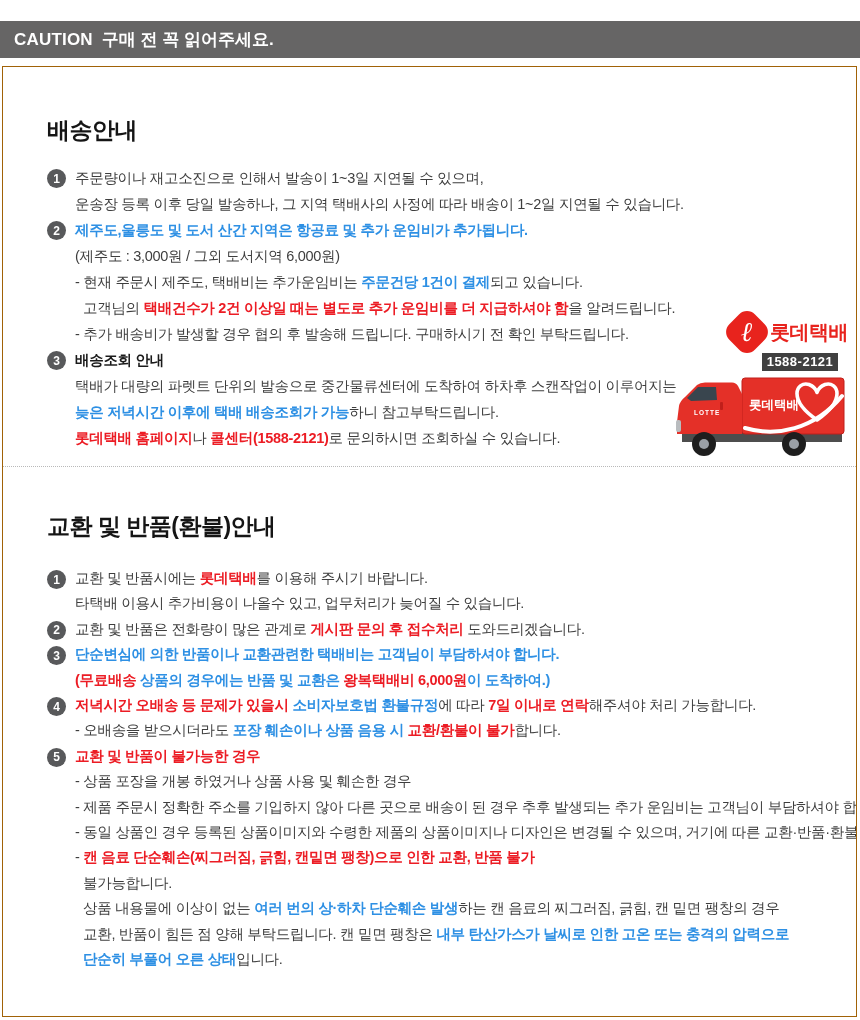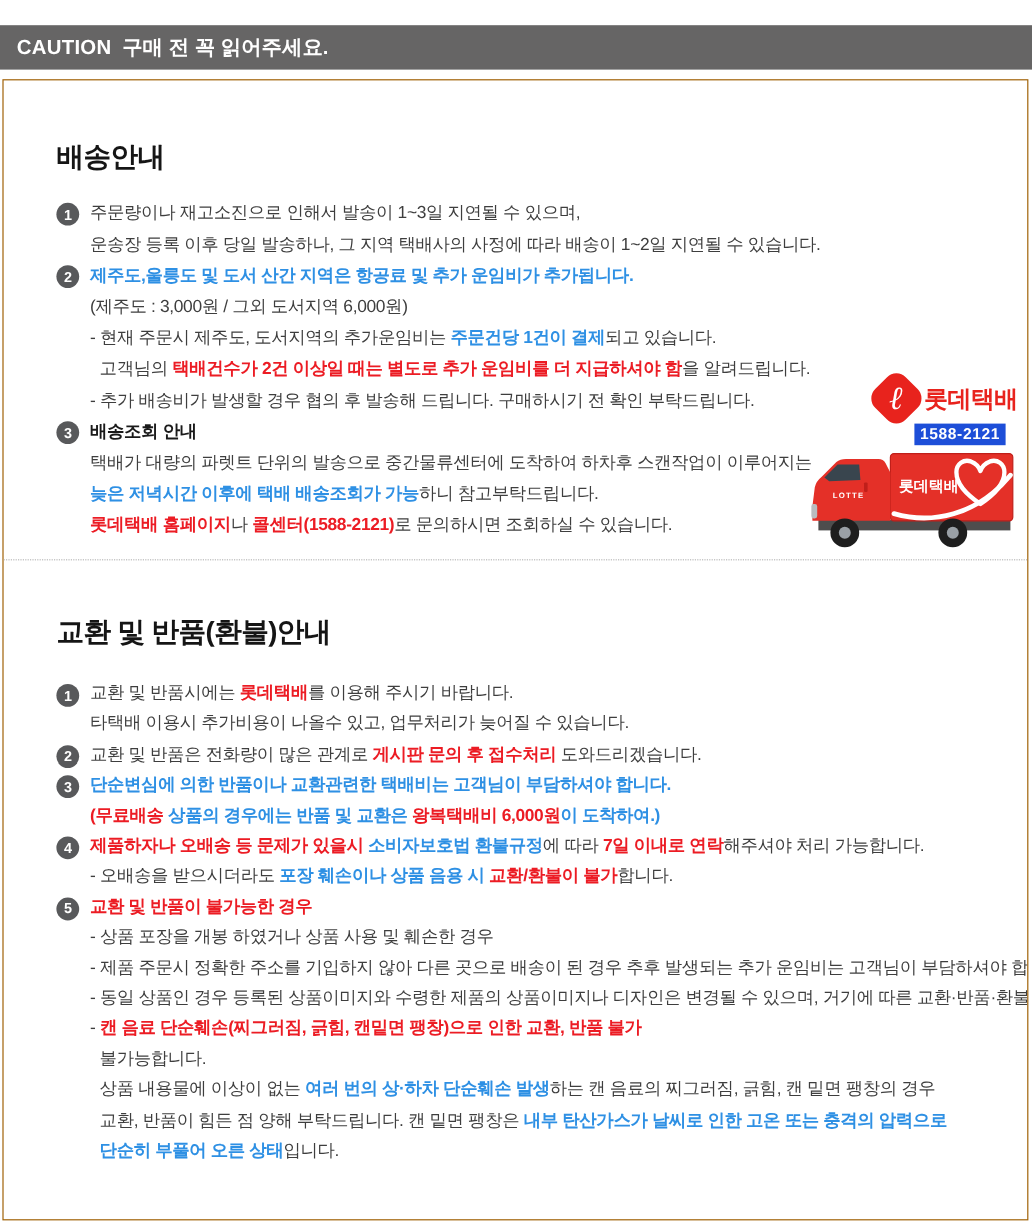--- a/index.html
+++ b/index.html
@@ -37,21 +37,21 @@
 
   
   .lotte-block{position:absolute;top:247px;right:8px;width:172px;}
   .lotte-logo-row{display:flex;align-items:center;justify-content:flex-end;gap:5px;}
   .lotte-mark{position:relative;width:36px;height:36px;background:#e8231d;border-radius:11px;
     transform:rotate(45deg);flex:0 0 auto;}
   .lotte-mark i{position:absolute;left:0;top:0;width:36px;height:36px;transform:rotate(-45deg);
     display:flex;align-items:center;justify-content:center;color:#fff;
     font-family:"Liberation Serif","DejaVu Serif",serif;font-style:italic;font-size:27px;font-weight:700;}
   .lotte-brand{color:#e8231d;font-size:20px;font-weight:800;letter-spacing:-.5px;}
-  .lotte-phone{margin-top:3px;margin-left:auto;margin-right:10px;width:76px;background:#1d4ed8;
+  .lotte-phone{margin-top:3px;margin-left:auto;margin-right:10px;width:76px;background:#404040;
     color:#fff;font-size:13px;font-weight:700;text-align:center;padding:1px 0 2px;letter-spacing:.5px;}
   .truck-svg{display:block;margin-top:5px;width:170px;height:82px;}
 </style>
 </head>
 <body>
 
 <div class="page">
 
   <header class="caution-bar">
     <span class="caution-strong">CAUTION</span>
@@ -68,21 +68,21 @@
             <div class="item-body">
               <div class="line"><span class="s-n">주문량이나 재고소진으로 인해서 발송이 1~3일 지연될 수 있으며,</span></div>
               <div class="line"><span class="s-n">운송장 등록 이후 당일 발송하나, 그 지역 택배사의 사정에 따라 배송이 1~2일 지연될 수 있습니다.</span></div>
             </div>
           </div>
           <div class="item">
             <span class="badge">2</span>
             <div class="item-body">
               <div class="line"><span class="s-u">제주도,울릉도 및 도서 산간 지역은 항공료 및 추가 운임비가 추가됩니다.</span></div>
               <div class="line"><span class="s-n">(제주도 : 3,000원 / 그외 도서지역 6,000원)</span></div>
-              <div class="line"><span class="s-n">- 현재 주문시 제주도, 도서지역의 추가운임비는 </span><span class="s-u">주문건당 1건이 결제</span><span class="s-n">되고 있습니다.</span></div>
+              <div class="line"><span class="s-n">- 현재 주문시 제주도, 택배비는 추가운임비는 </span><span class="s-u">주문건당 1건이 결제</span><span class="s-n">되고 있습니다.</span></div>
               <div class="line ind"><span class="s-n">고객님의 </span><span class="s-r">택배건수가 2건 이상일 때는 별도로 추가 운임비를 더 지급하셔야 함</span><span class="s-n">을 알려드립니다.</span></div>
               <div class="line"><span class="s-n">- 추가 배송비가 발생할 경우 협의 후 발송해 드립니다. 구매하시기 전 확인 부탁드립니다.</span></div>
             </div>
           </div>
           <div class="item">
             <span class="badge">3</span>
             <div class="item-body">
               <div class="line"><span class="s-b">배송조회 안내</span></div>
               <div class="line"><span class="s-n">택배가 대량의 파렛트 단위의 발송으로 중간물류센터에 도착하여 하차후 스캔작업이 이루어지는</span></div>
               <div class="line"><span class="s-u">늦은 저녁시간 이후에 택배 배송조회가 가능</span><span class="s-n">하니 참고부탁드립니다.</span></div>
@@ -143,21 +143,21 @@
           <div class="item">
             <span class="badge">3</span>
             <div class="item-body">
               <div class="line"><span class="s-u">단순변심에 의한 반품이나 교환관련한 택배비는 고객님이 부담하셔야 합니다.</span></div>
               <div class="line"><span class="s-r">(무료배송</span><span class="s-u"> 상품의 경우에는 반품 및 교환은 </span><span class="s-r">왕복택배비 6,000원</span><span class="s-u">이 도착하여.)</span></div>
             </div>
           </div>
           <div class="item">
             <span class="badge">4</span>
             <div class="item-body">
-              <div class="line"><span class="s-r">제품하자나 오배송 등 문제가 있을시 </span><span class="s-u">소비자보호법 환불규정</span><span class="s-n">에 따라 </span><span class="s-r">7일 이내로 연락</span><span class="s-n">해주셔야 처리 가능합니다.</span></div>
+              <div class="line"><span class="s-r">저녁시간 오배송 등 문제가 있을시 </span><span class="s-u">소비자보호법 환불규정</span><span class="s-n">에 따라 </span><span class="s-r">7일 이내로 연락</span><span class="s-n">해주셔야 처리 가능합니다.</span></div>
               <div class="line"><span class="s-n">- 오배송을 받으시더라도 </span><span class="s-u">포장 훼손이나 상품 음용 시 </span><span class="s-r">교환/환불이 불가</span><span class="s-n">합니다.</span></div>
             </div>
           </div>
           <div class="item">
             <span class="badge">5</span>
             <div class="item-body">
               <div class="line"><span class="s-r">교환 및 반품이 불가능한 경우</span></div>
               <div class="line"><span class="s-n">- 상품 포장을 개봉 하였거나 상품 사용 및 훼손한 경우</span></div>
               <div class="line"><span class="s-n">- 제품 주문시 정확한 주소를 기입하지 않아 다른 곳으로  배송이 된 경우 추후 발생되는 추가 운임비는 고객님이 부담하셔야 합니다.</span></div>
               <div class="line"><span class="s-n">- 동일 상품인 경우 등록된 상품이미지와 수령한 제품의 상품이미지나 디자인은 변경될 수 있으며, 거기에 따른 교환·반품·환불은</span></div>

